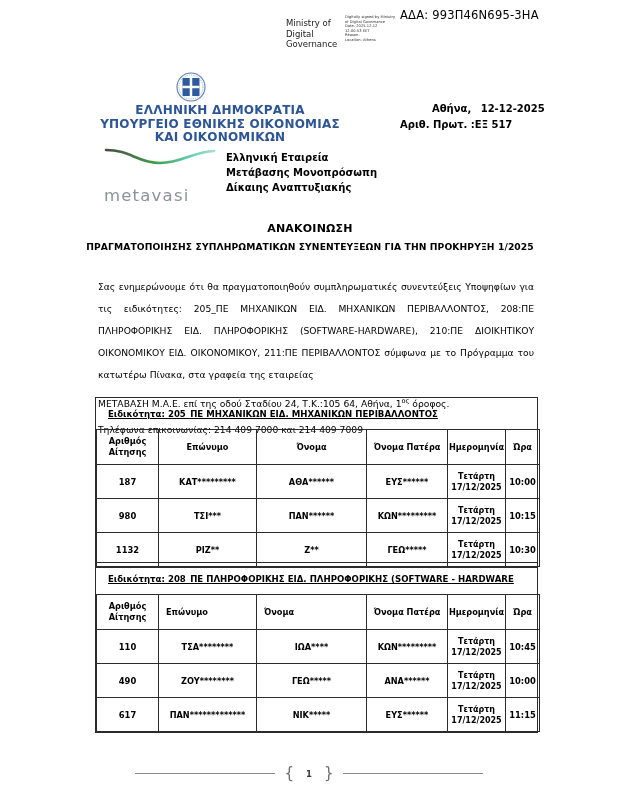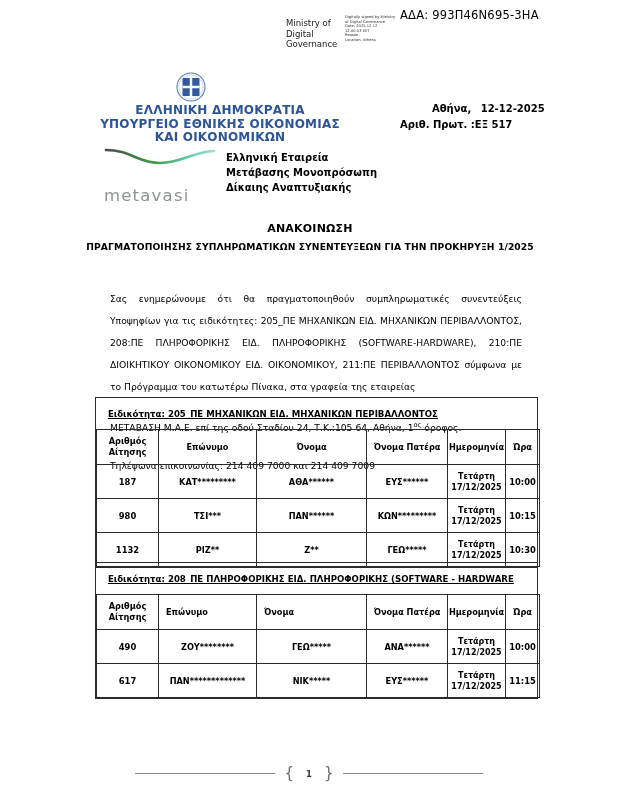--- a/index.html
+++ b/index.html
@@ -140,21 +140,21 @@
   
   .body-text {
     position: absolute;
     left: 94px;
     top: 272px;
     width: 444px;
     font-size: 9.2px;
     line-height: 22px;
     text-align: justify;
   }
-  .body-text p { margin: 16px; }
+  .body-text p { margin: 4px; }
   .body-text p.nojust { text-align: left; }
   sup { font-size: 6.6px; vertical-align: super; }
 
   
   .table-block {
     position: absolute;
     left: 95px;
     width: 443px;
     border: 1.5px solid #2b2b2b;
     box-sizing: border-box;
@@ -389,20 +389,31 @@
           </th>
           <th class="lefthdr">Επώνυμο</th>
           <th class="lefthdr">Όνομα</th>
           <th>Όνομα Πατέρα</th>
           <th>Ημερομηνία</th>
           <th>Ώρα</th>
         </tr>
       </thead>
       <tbody>
         <tr>
+          <td class="num">110</td>
+          <td>ΤΣΑ********</td>
+          <td>ΙΩΑ****</td>
+          <td>ΚΩΝ*********</td>
+          <td class="date-cell">
+            <span>Τετάρτη</span><br>
+            <span>17/12/2025</span>
+          </td>
+          <td class="time">10:45</td>
+        </tr>
+        <tr>
           <td class="num">490</td>
           <td>ΖΟΥ********</td>
           <td>ΓΕΩ*****</td>
           <td>ΑΝΑ******</td>
           <td class="date-cell">
             <span>Τετάρτη</span><br>
             <span>17/12/2025</span>
           </td>
           <td class="time">10:00</td>
         </tr>

